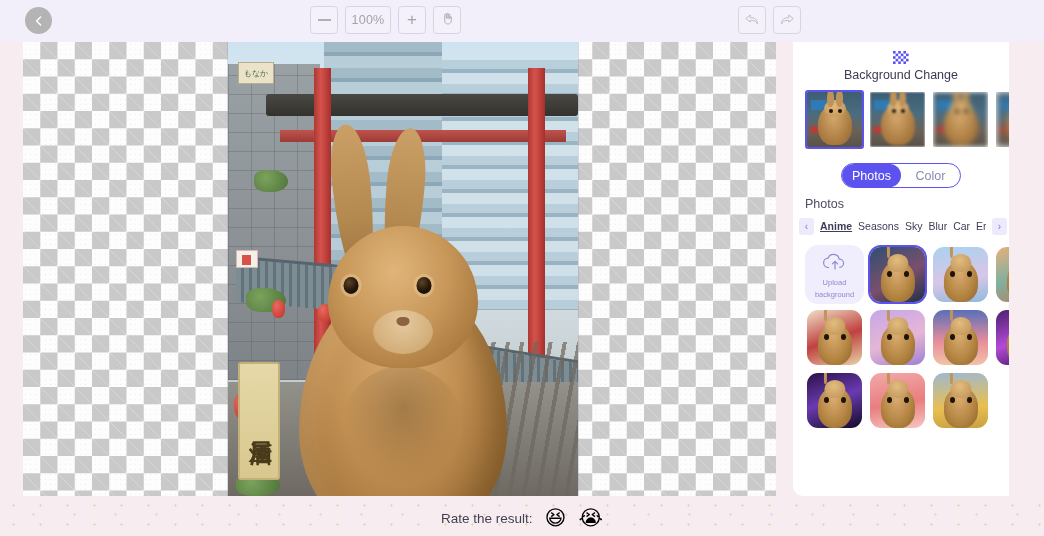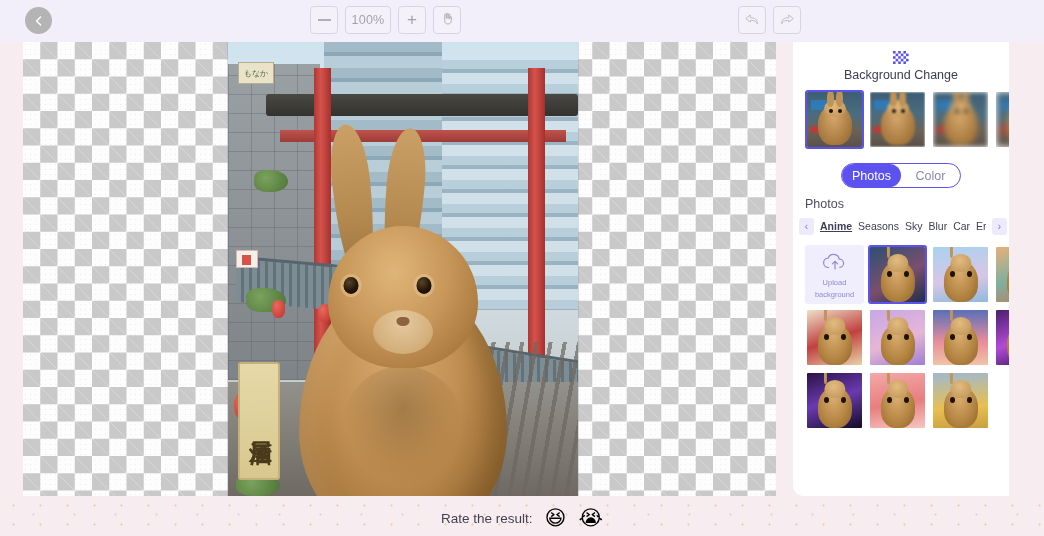--- a/index.html
+++ b/index.html
@@ -303,21 +303,21 @@
   .cat { white-space:nowrap; cursor:pointer; }
   .cat.active { text-decoration: underline; font-weight:600; }
   .cat.clip { overflow:hidden; max-width: 22px; }
 
   
   #grid {
     display:grid; grid-template-columns: repeat(4, 59px);
     gap: 4px; padding: 9px 0 0 12px;
   }
   .gcell {
-    width:59px; height:59px; border-radius:3px; overflow:hidden; position:relative;
+    width:59px; height:59px; border-radius:13px; overflow:hidden; position:relative;
     border:2px solid transparent; cursor:pointer;
   }
   .gcell.selected { border-color:#5b52ef; }
   .upload {
     background:#f0edfd; display:flex; flex-direction:column;
     align-items:center; justify-content:center; gap:3px;
     border:2px solid transparent;
   }
   .upload .ut {
     font-size: 7.5px; color:#8e8ad2; text-align:center; line-height: 9px;

